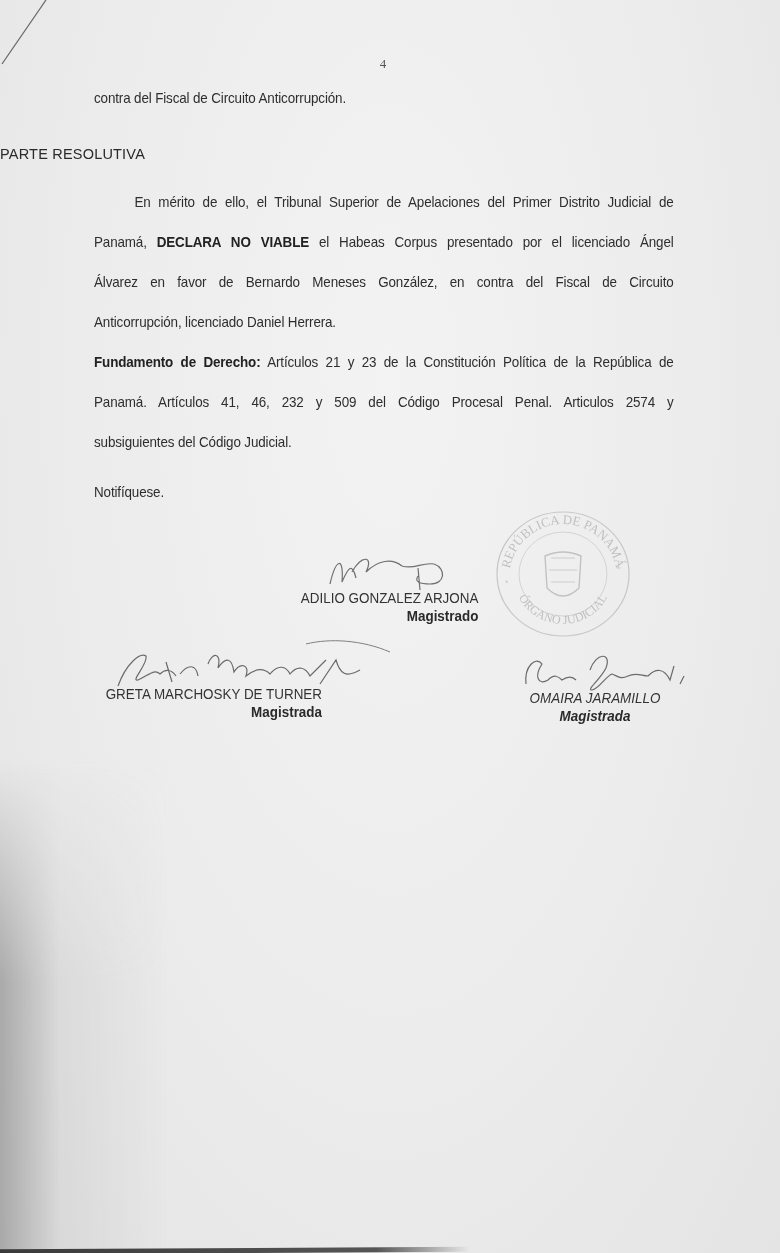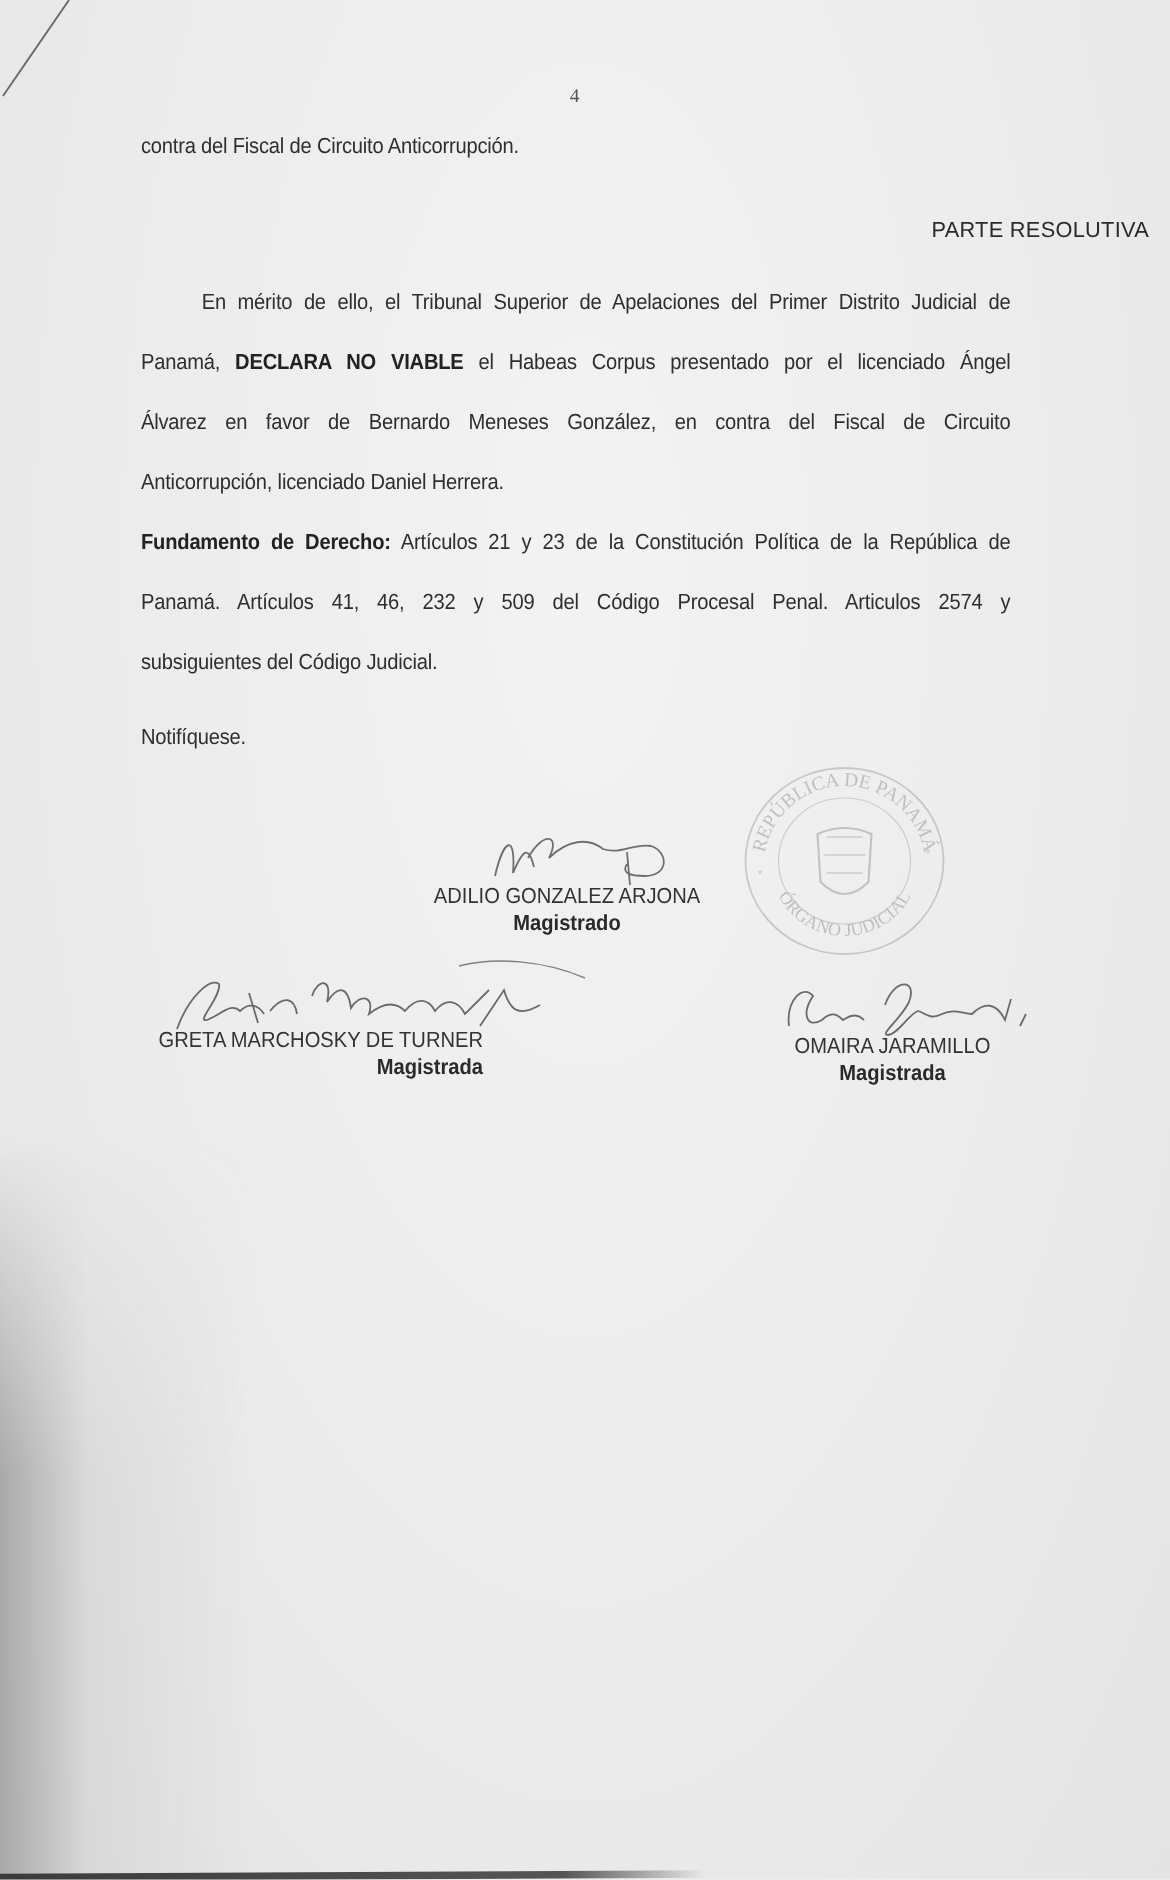--- a/index.html
+++ b/index.html
@@ -35,21 +35,21 @@
   .text {
     position: absolute; left: 94px; width: 580px;
     font-size: 14.6px; letter-spacing: -0.15px; color: #2e2e2e;
     transform: scaleX(0.92); transform-origin: left center;
   }
   .line { position: absolute; left: 0; white-space: nowrap; }
   .justify { width: 630px; text-align: justify; text-align-last: justify; white-space: normal; }
   .indent { left: 44px; width: 586px; }
   b { font-weight: bold; color: #222; }
   .heading {
-    position: absolute; top: 146px; left: 0; width: 766px; text-align: right;
+    position: absolute; top: 146px; left: 0; width: 766px; text-align: left;
     font-size: 14.5px; color: #2a2a2a; letter-spacing: 0.2px;
   }
   .sig-block { position: absolute; text-align: center; }
   .sig-name { font-size: 14.6px; color: #333; white-space: nowrap; transform: scaleX(0.92); }
   .sig-title { font-size: 14.6px; font-weight: bold; color: #2a2a2a; transform: scaleX(0.92); }
   .signature { position: absolute; pointer-events: none; }
   .seal { position: absolute; left: 493px; top: 508px; width: 140px; height: 132px; opacity: 0.55; }
   .seal-text { font-family: "Liberation Serif", serif; fill: #9a9a9a; }
 </style>
 </head>
@@ -104,37 +104,37 @@
     <text class="seal-text" font-size="12"><textPath href="#sealBot" startOffset="50%" text-anchor="middle">ÓRGANO JUDICIAL</textPath></text>
     <path d="M52 48 Q70 40 88 48 L86 80 Q70 96 54 80 Z" fill="none" stroke="#9e9e9e" stroke-width="1.4"></path>
     <path d="M58 50 L82 50 M56 62 L84 62 M58 74 L82 74" stroke="#b0b0b0" stroke-width="1"></path>
     <text x="12" y="78" font-size="9" fill="#aaa">*</text>
     <text x="124" y="64" font-size="9" fill="#aaa">*</text>
   </svg>
 
   <svg class="signature" style="left:322px; top:548px; width:130px; height:48px;" viewBox="0 0 130 48">
     <path d="M8 36 C14 10 22 8 20 34 C26 20 30 14 34 30 M30 24 C40 6 52 8 44 24 C56 12 70 10 80 18 C92 22 100 14 112 16 C124 20 124 36 108 36 C98 36 92 34 96 28 M96 20 L98 42" fill="none" stroke="#6f6f6f" stroke-width="1.2"></path>
   </svg>
-  <div class="sig-block" style="left:258px; top:590px; width:240px;">
+  <div class="sig-block" style="left:248px; top:590px; width:240px;text-align:right;">
     <div class="sig-name">ADILIO GONZALEZ ARJONA</div>
     <div class="sig-title" style="margin-top:2px;">Magistrado</div>
   </div>
 
   <svg class="signature" style="left:100px; top:634px; width:300px; height:60px;" viewBox="0 0 300 60">
     <path d="M206 10 C230 4 262 6 290 18" fill="none" stroke="#808080" stroke-width="1"></path>
     <path d="M18 52 C26 30 40 18 46 22 C48 30 30 48 38 46 C48 42 54 34 60 40 C66 34 72 36 76 42 M66 28 L72 48 M80 40 C88 30 96 30 98 42 M108 30 C112 18 122 18 118 34 C126 22 132 24 134 38 C140 28 150 30 146 42 C156 34 164 34 170 40 C178 30 186 32 190 40 C198 30 206 34 210 42 L226 26 M220 50 L236 26 C240 40 246 44 260 36" fill="none" stroke="#6a6a6a" stroke-width="1.2"></path>
   </svg>
   <div class="sig-block" style="left:82px; top:686px; width:250px; text-align:right;">
     <div class="sig-name">GRETA MARCHOSKY DE TURNER</div>
     <div class="sig-title" style="margin-top:2px; padding-left:64px;">Magistrada</div>
   </div>
 
   <svg class="signature" style="left:520px; top:646px; width:170px; height:46px;" viewBox="0 0 170 46">
     <path d="M6 38 C4 20 16 10 22 18 C14 30 18 40 28 34 C34 28 38 30 42 34 C48 30 52 30 56 34 M70 24 C76 6 92 6 86 22 C80 34 66 44 72 44 C78 44 86 30 92 28 C98 30 100 34 108 30 C116 26 122 30 128 30 C136 22 144 22 150 34 L154 20 M164 30 L160 38" fill="none" stroke="#6a6a6a" stroke-width="1.2"></path>
   </svg>
-  <div class="sig-block" style="left:520px; top:690px; width:150px;">
+  <div class="sig-block" style="left:520px; top:690px; width:150px;font-style:italic;">
     <div class="sig-name">OMAIRA JARAMILLO</div>
     <div class="sig-title" style="margin-top:2px;">Magistrada</div>
   </div>
 
   <div class="left-shadow"></div>
   <div class="bottom-edge"></div>
 </div>
 
 </body></html>

